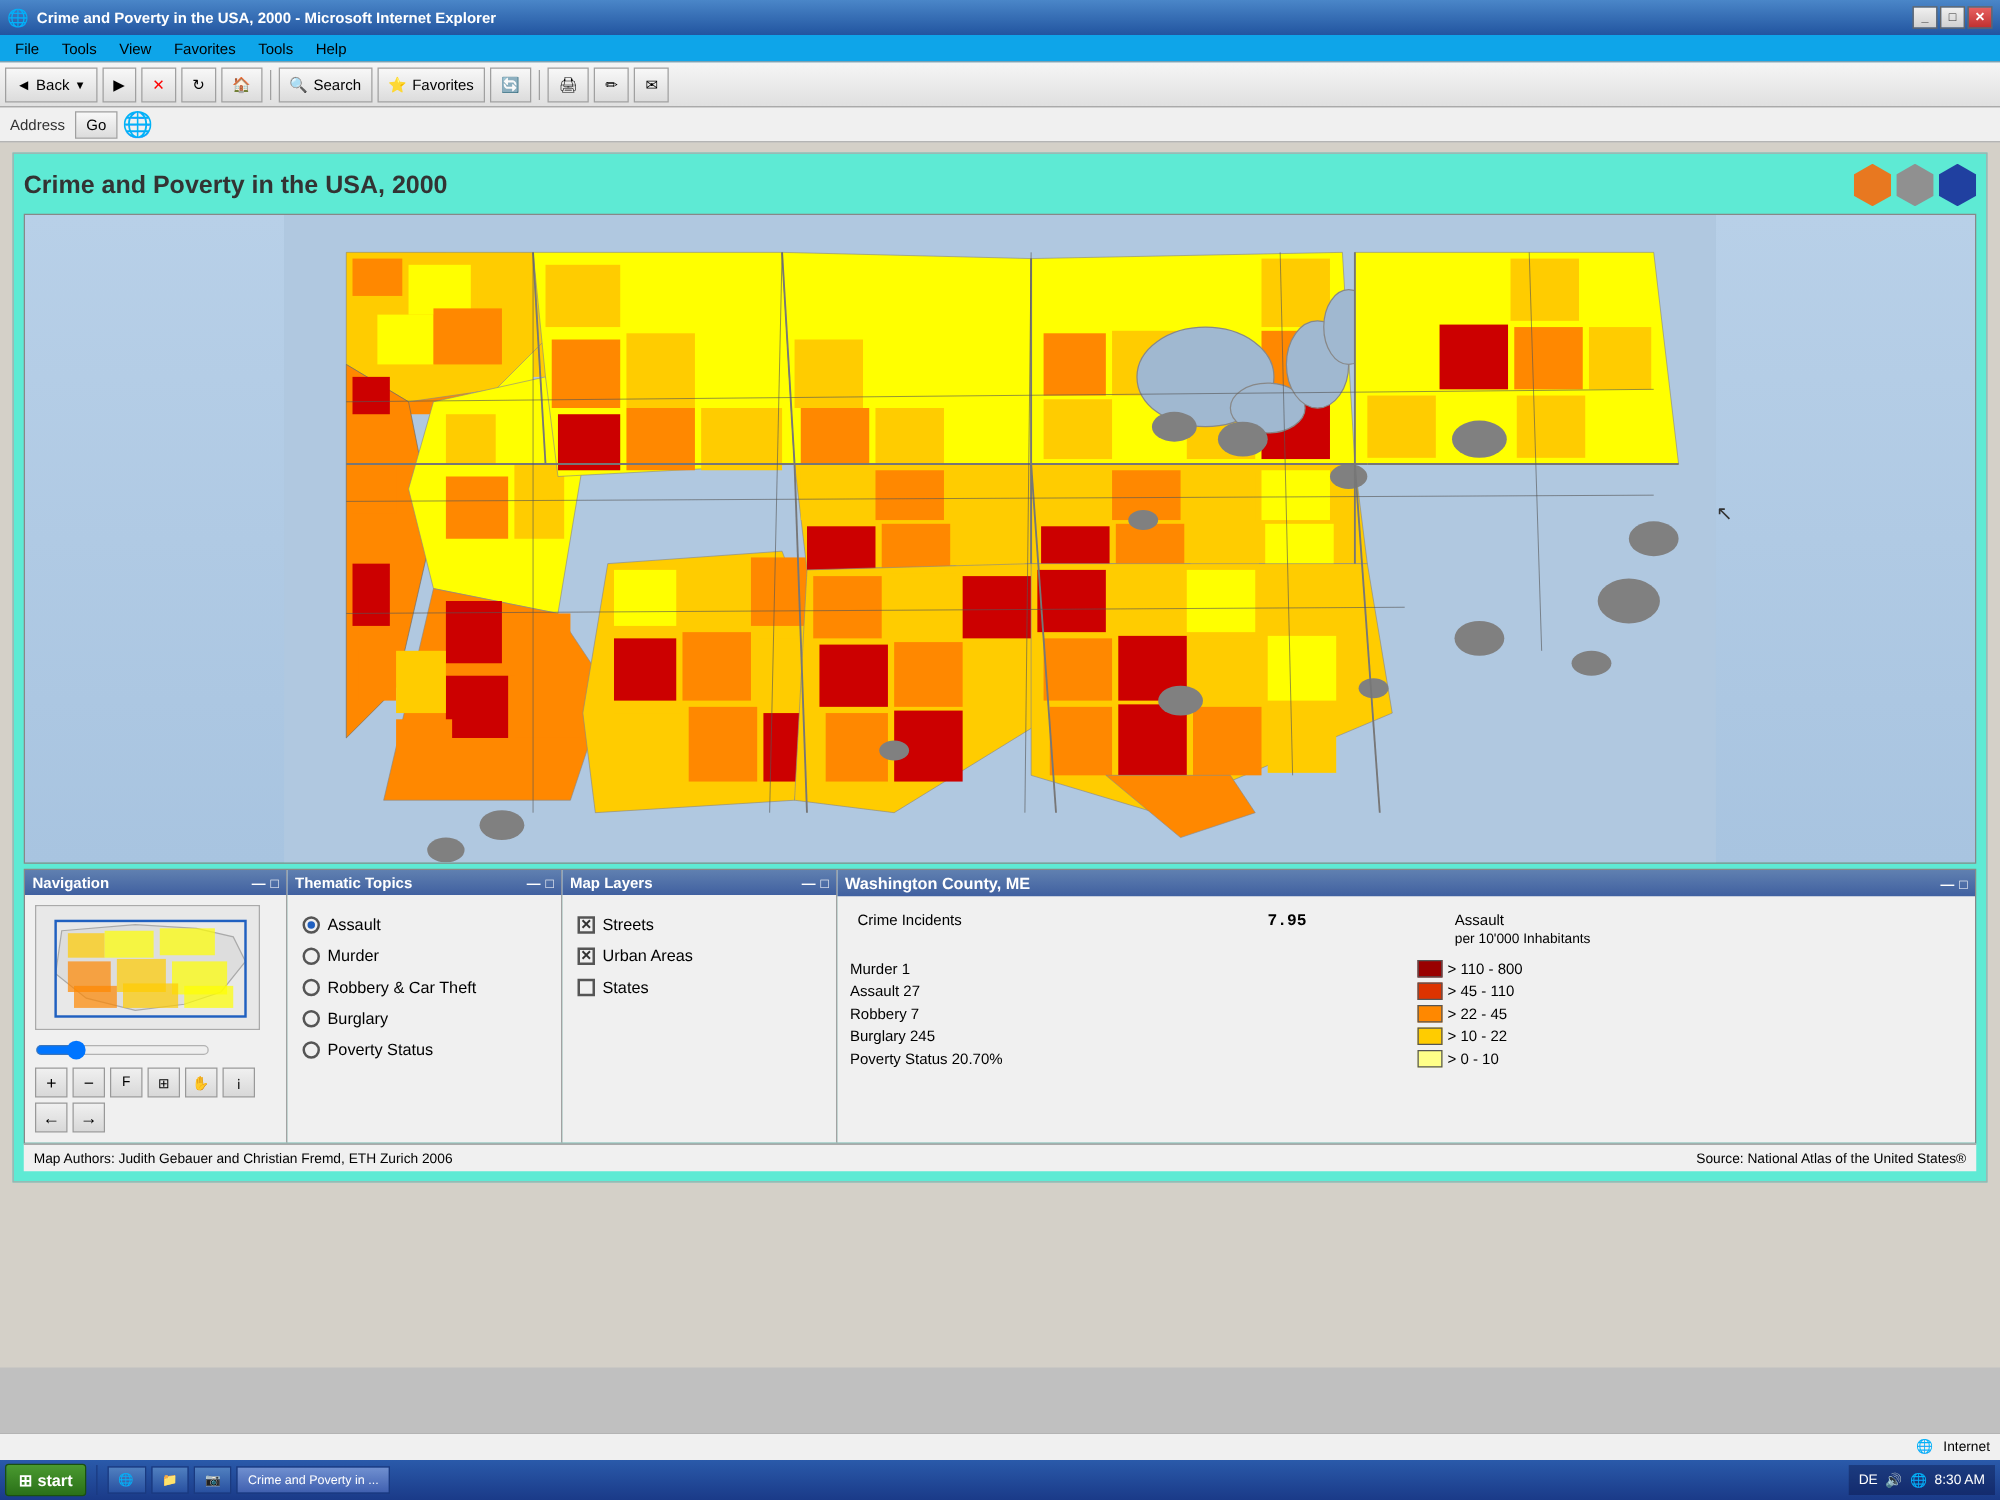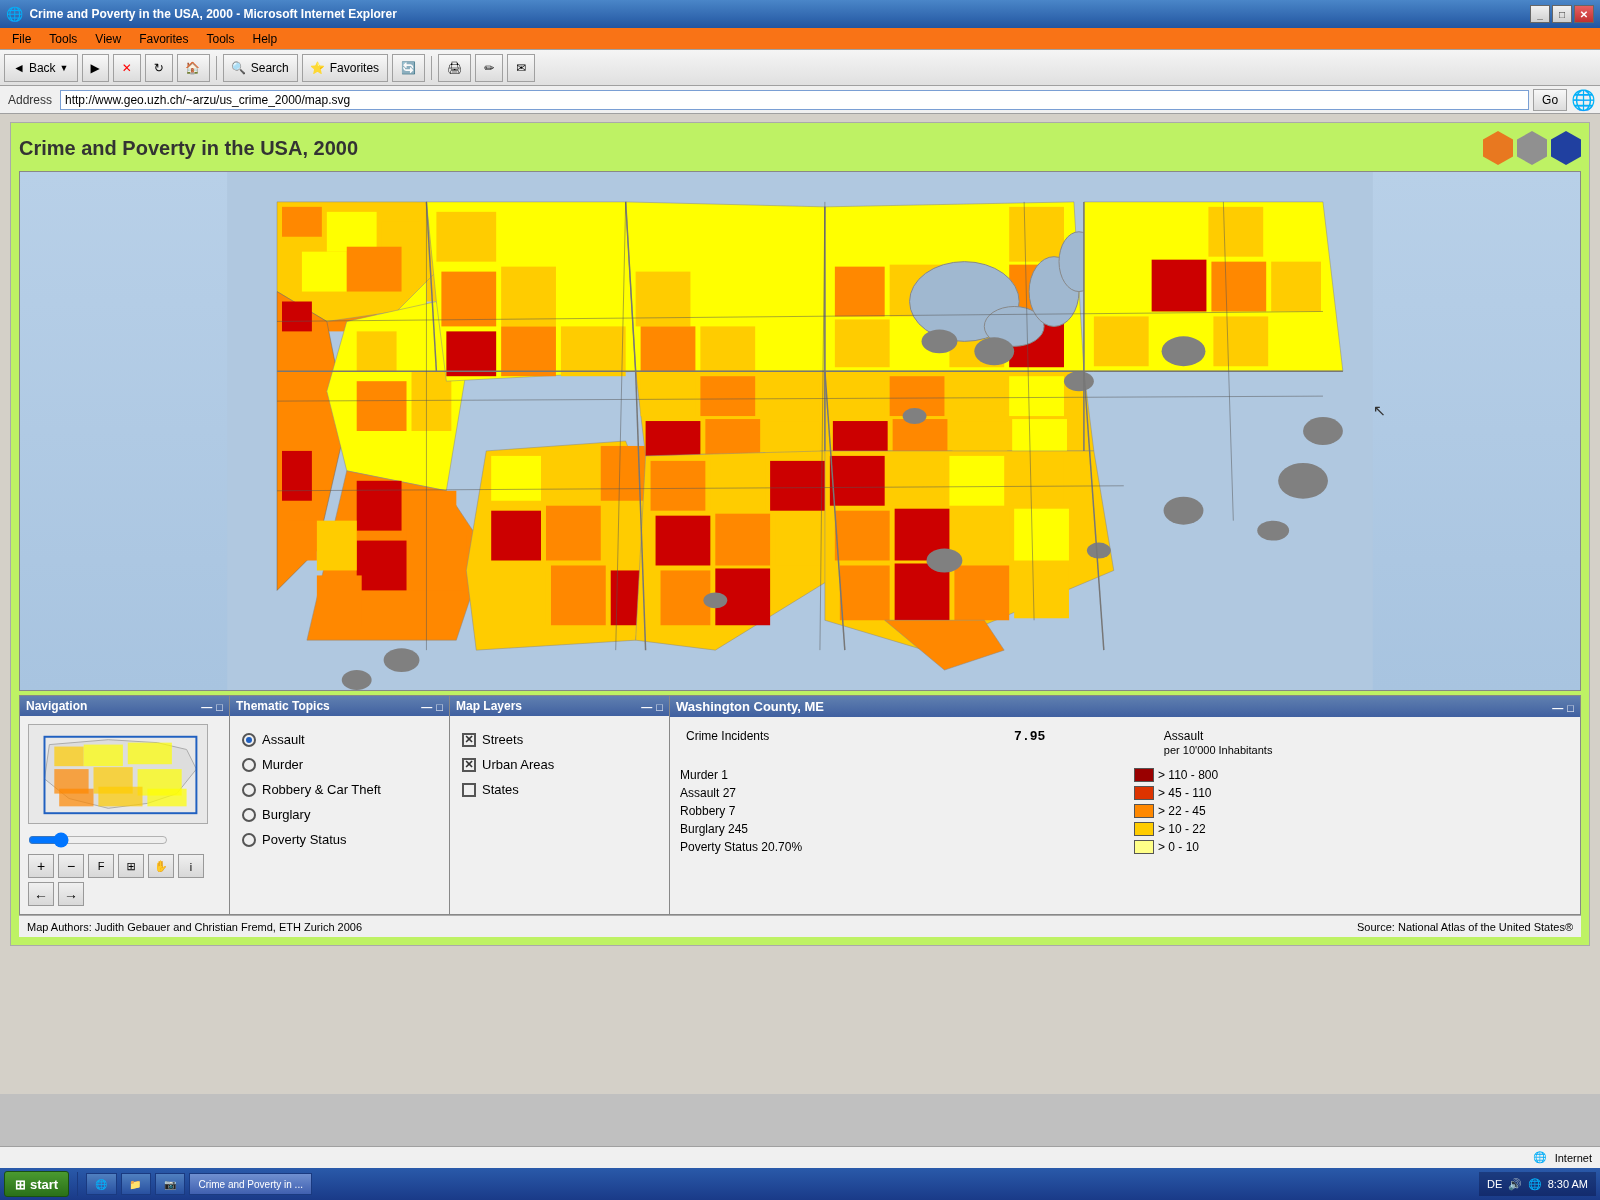--- a/index.html
+++ b/index.html
@@ -21,21 +21,21 @@
       width: 20px; height: 18px; border: 1px solid #666; cursor: pointer;
       display: flex; align-items: center; justify-content: center; font-size: 10px;
       color: #333; font-weight: bold;
     }
     .win-btn.minimize { background: linear-gradient(to bottom, #f0f0f0, #d0d0d0); }
     .win-btn.maximize { background: linear-gradient(to bottom, #f0f0f0, #d0d0d0); }
     .win-btn.close { background: linear-gradient(to bottom, #e86060, #c03030); color: white; }
 
     
     .menubar {
-      background: #f97316;
+      background: #0ea5e9;
       border-bottom: 1px solid #a0a0a0;
       padding: 2px 4px;
       display: flex;
       align-items: center;
       gap: 2px;
       height: 22px;
     }
     .menu-item {
       padding: 2px 8px;
       cursor: pointer;
@@ -95,21 +95,21 @@
 
     
     .content-area {
       background: #d4d0c8;
       padding: 10px;
       height: calc(1200px - 28px - 22px - 36px - 28px - 32px - 32px);
     }
 
     
     .map-wrapper {
-      background: #bef264;
+      background: #5eead4;
       border: 1px solid #aaa;
       padding: 8px;
     }
 
     .map-header {
       display: flex;
       justify-content: space-between;
       align-items: center;
       margin-bottom: 6px;
     }
@@ -353,21 +353,20 @@
   <button class="toolbar-btn">
     <span>✏</span>
   </button>
   <button class="toolbar-btn">
     <span>✉</span>
   </button>
 </div>
 
 <div class="addressbar">
   <span class="addressbar-label">Address</span>
-  <input class="addressbar-input" type="text" value="http://www.geo.uzh.ch/~arzu/us_crime_2000/map.svg" style="">
   <button class="go-btn">Go</button>
   <span style="font-size:20px;">🌐</span>
 </div>
 
 <div class="content-area" style="height: 980px; padding: 8px 10px;">
   <div class="map-wrapper">
 
     <div class="map-header">
       <h1 class="map-title">Crime and Poverty in the USA, 2000</h1>
       <div class="hexagon-icons">

